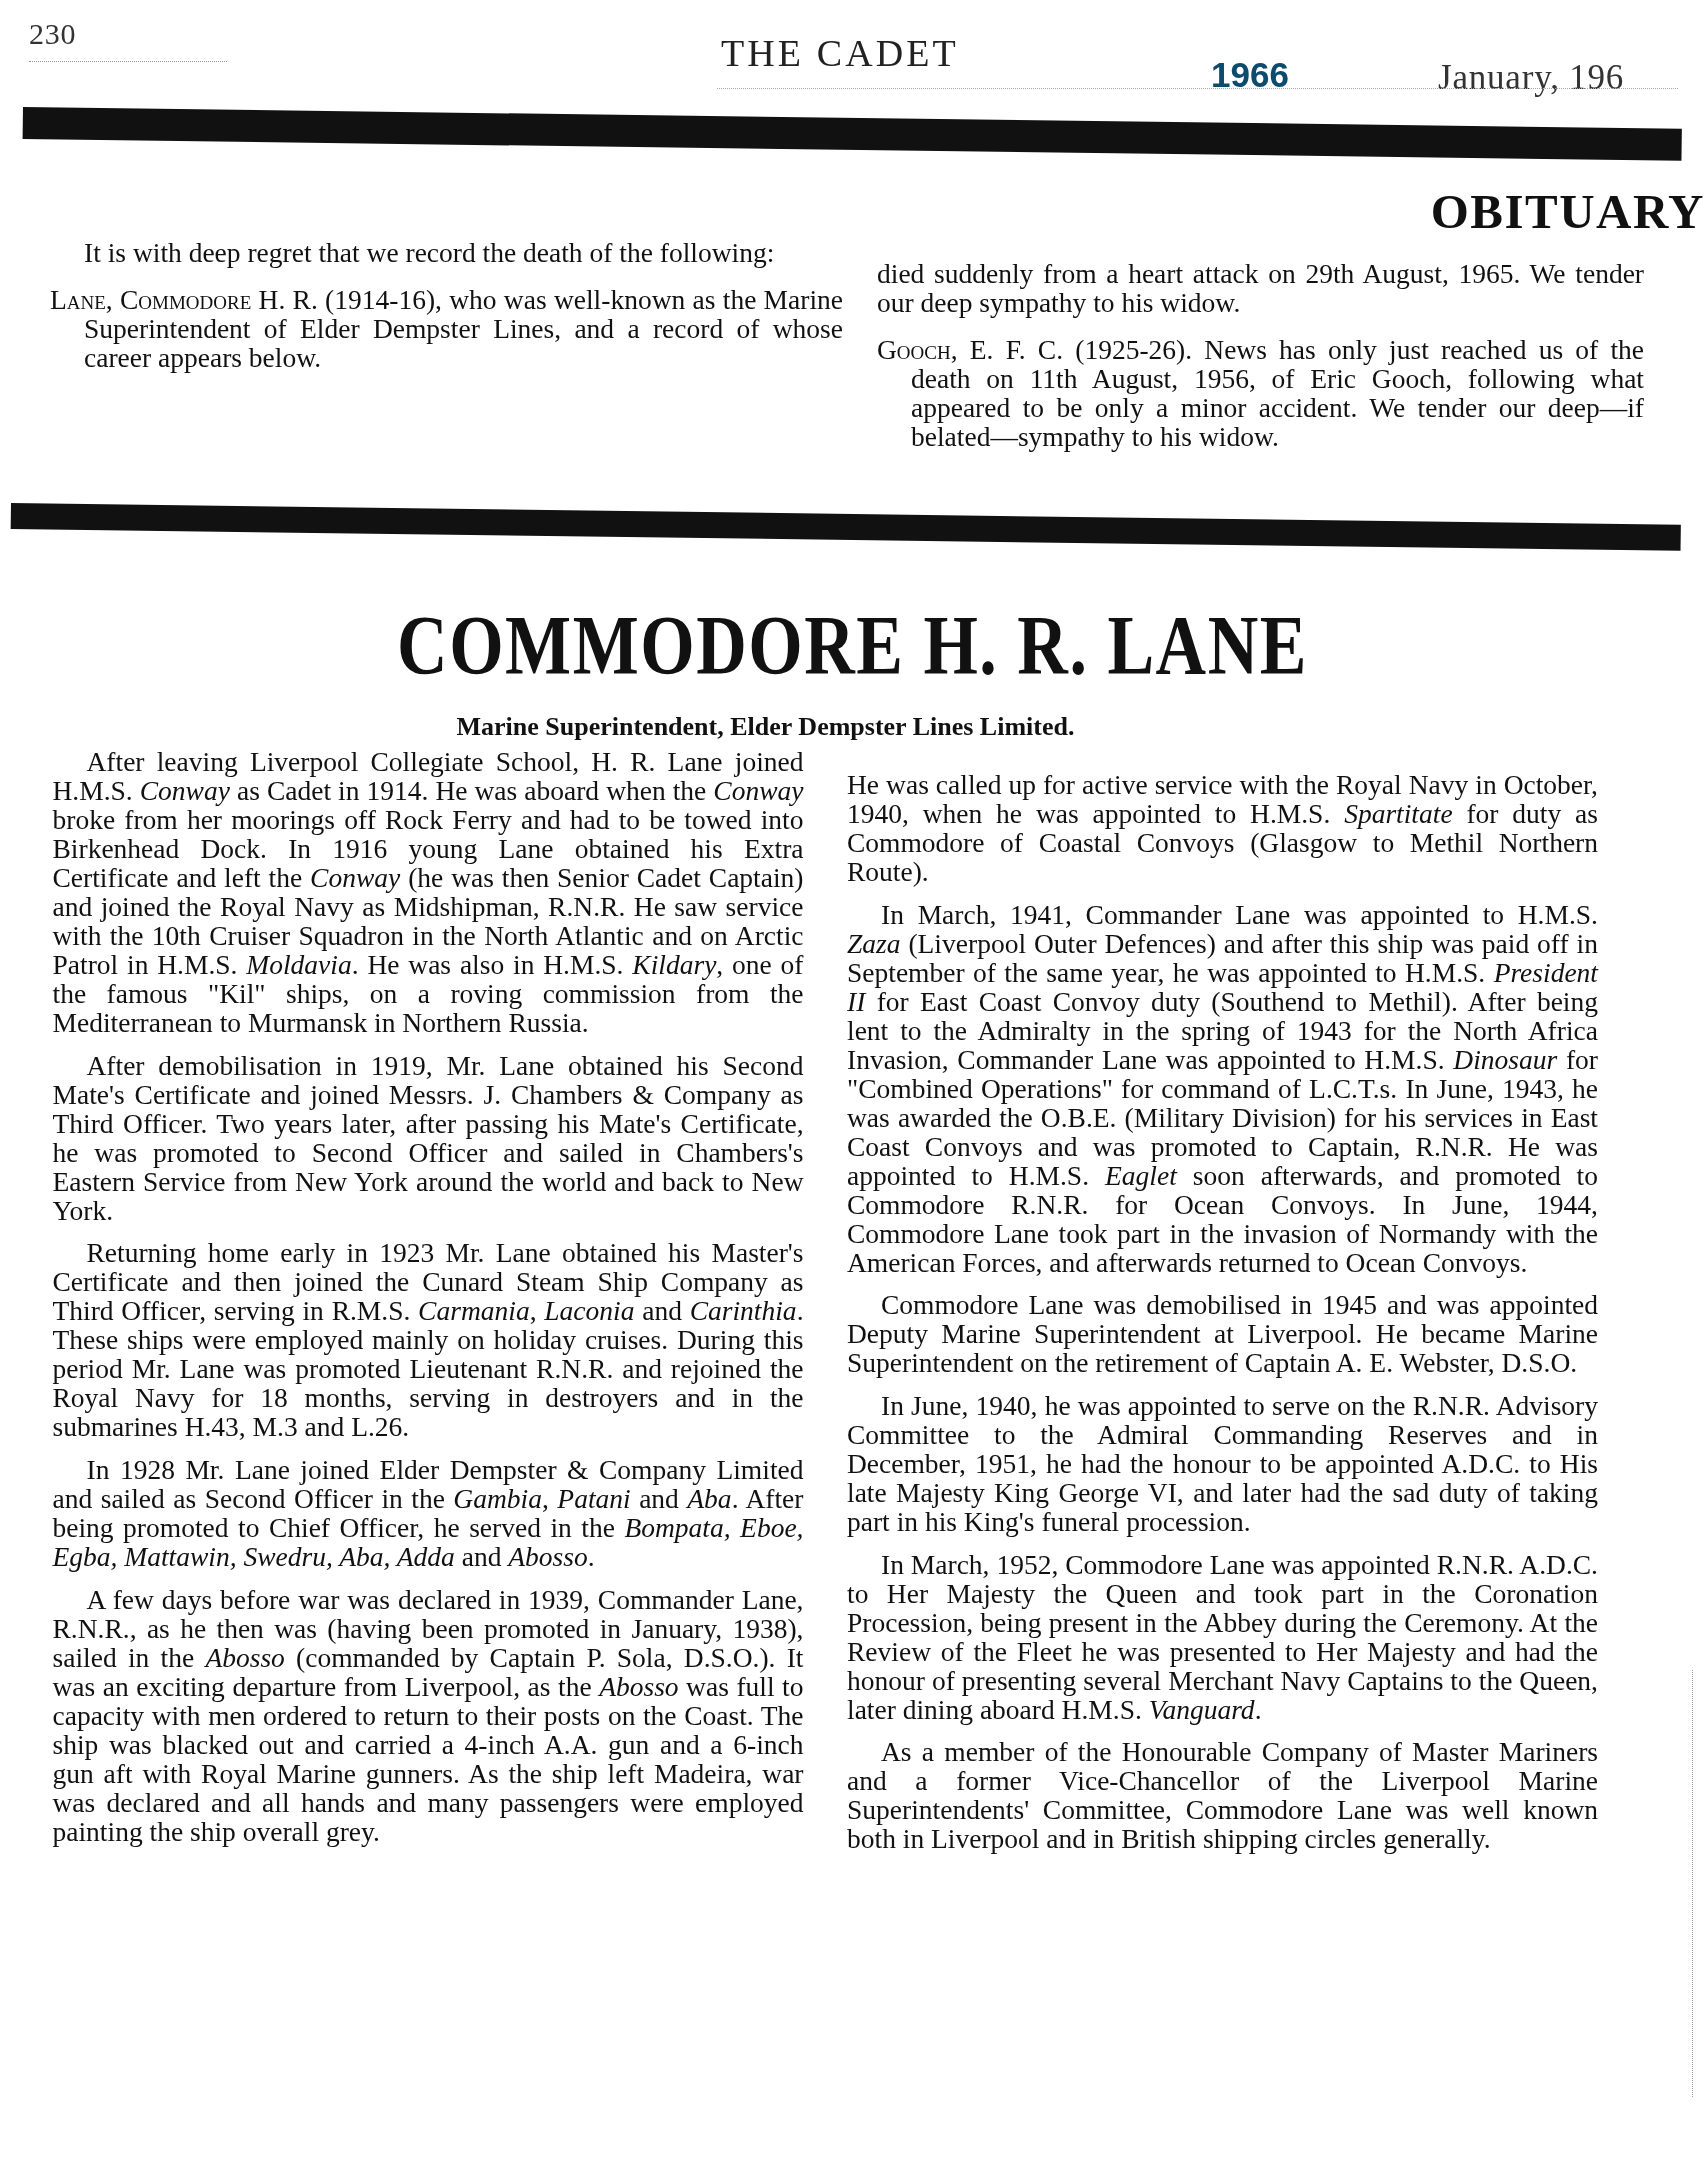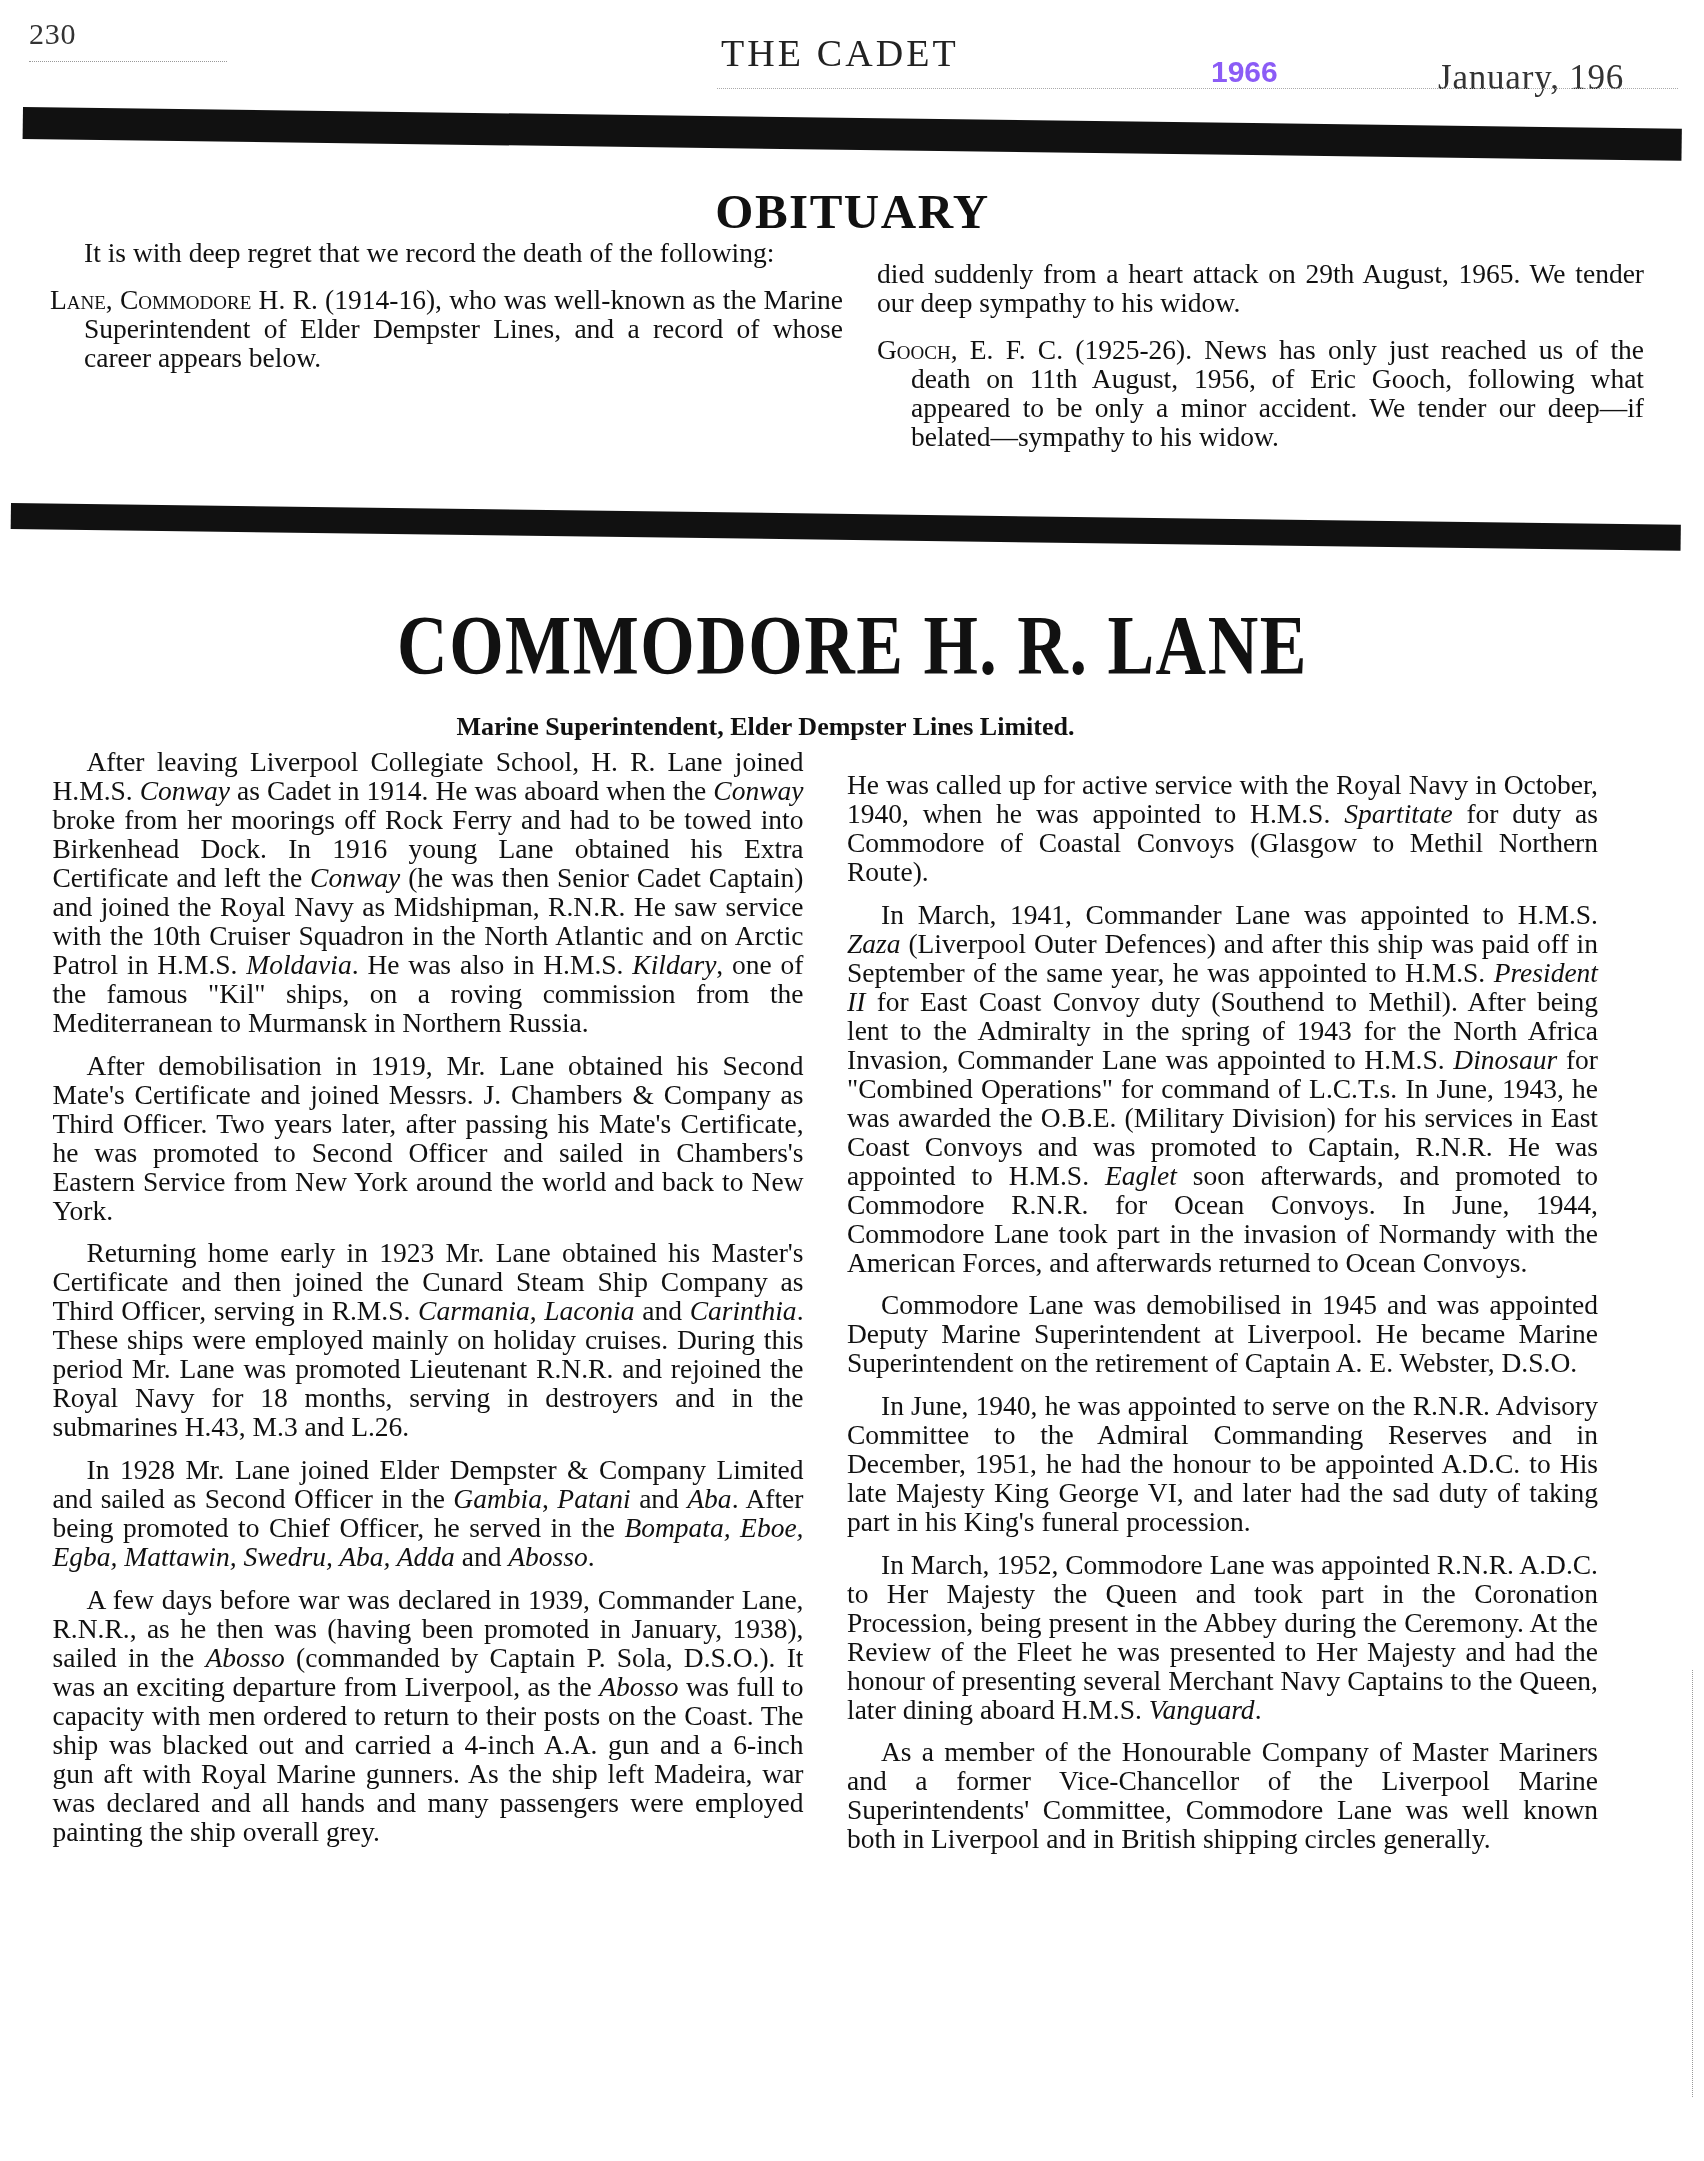--- a/index.html
+++ b/index.html
@@ -5,28 +5,28 @@
   html, body { margin: 0; padding: 0; background: #ffffff; }
   body { width: 1705px; height: 2161px; position: relative; overflow: hidden;
          font-family: "Liberation Serif", "DejaVu Serif", serif; color: #111; }
   .abs { position: absolute; }
 
   
   #page-num { left: 29px; top: 17px; font-size: 30px; color: #333; letter-spacing: 0.8px; }
   #page-num-rule { left: 29px; top: 61px; width: 198px; height: 0; border-top: 1.5px dotted #999; }
   #running-title { left: 721px; top: 30.5px; font-size: 38px; letter-spacing: 3.1px; color: #222; }
   #year-stamp { left: 1211px; top: 55px; font-family: "Liberation Sans", "DejaVu Sans", sans-serif;
-                font-weight: bold; font-size: 30px; color: #8b5cf6; }
+                font-weight: bold; font-size: 35px; color: #0c4a6e; }
   #issue-date { left: 1438px; top: 58px; font-size: 35px; color: #333; letter-spacing: 0.8px; }
   #header-rule-dots { left: 717px; top: 88px; width: 961px; height: 0; border-top: 1.5px dotted #aaa; }
   #header-bar { left: 23px; top: 107px; width: 1659px; height: 32px; background: #111;
                 transform: rotate(0.75deg); transform-origin: left top; }
 
   
-  #obit-title { left: 0; width: 1705px; top: 183px; text-align: center; font-weight: bold;
+  #obit-title { left: 0; width: 1705px; top: 183px; text-align: right; font-weight: bold;
                 font-size: 49px; letter-spacing: 1.5px; }
   .obit-col { top: 238px; width: 793px; font-size: 27.5px; line-height: 29px; text-align: justify; }
   #obit-left { left: 50px; }
   #obit-right { left: 877px; top: 259px; width: 767px; }
   .obit-p { margin: 0 0 18.3px 0; }
   .obit-intro { text-indent: 34px; }
   .obit-entry { padding-left: 34px; text-indent: -34px; }
   .sc { font-variant: small-caps; }
 
   #mid-bar { left: 11.4px; top: 503px; width: 1670px; height: 26px; background: #111;

